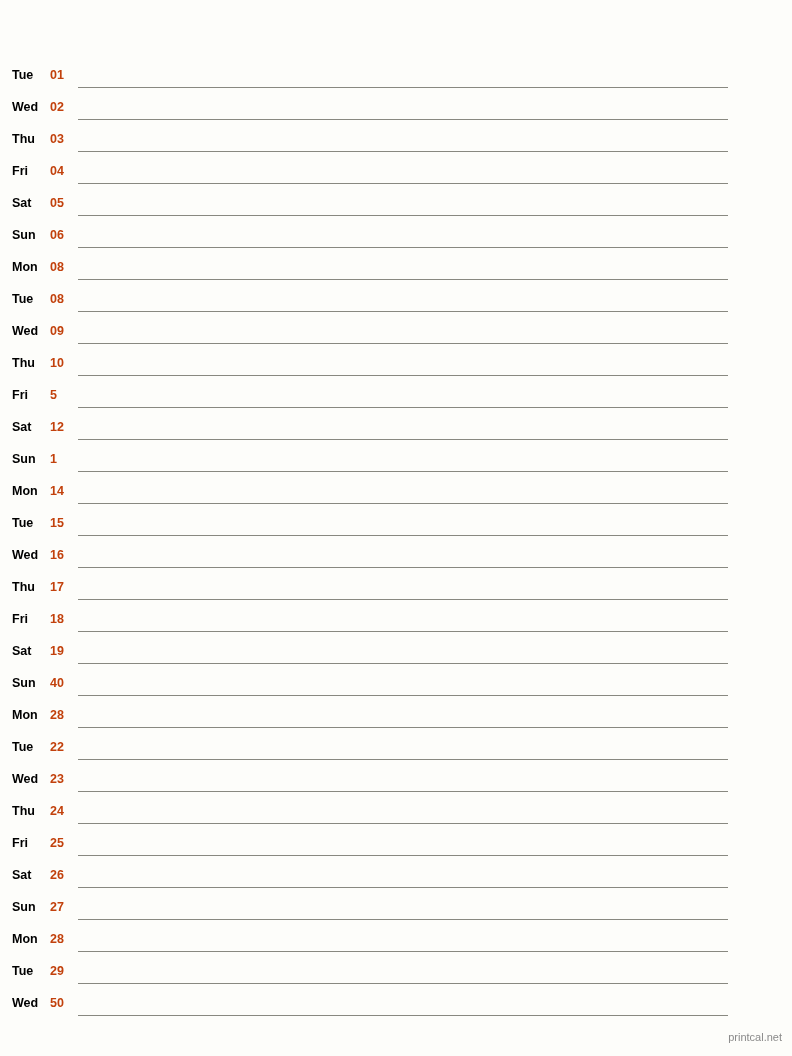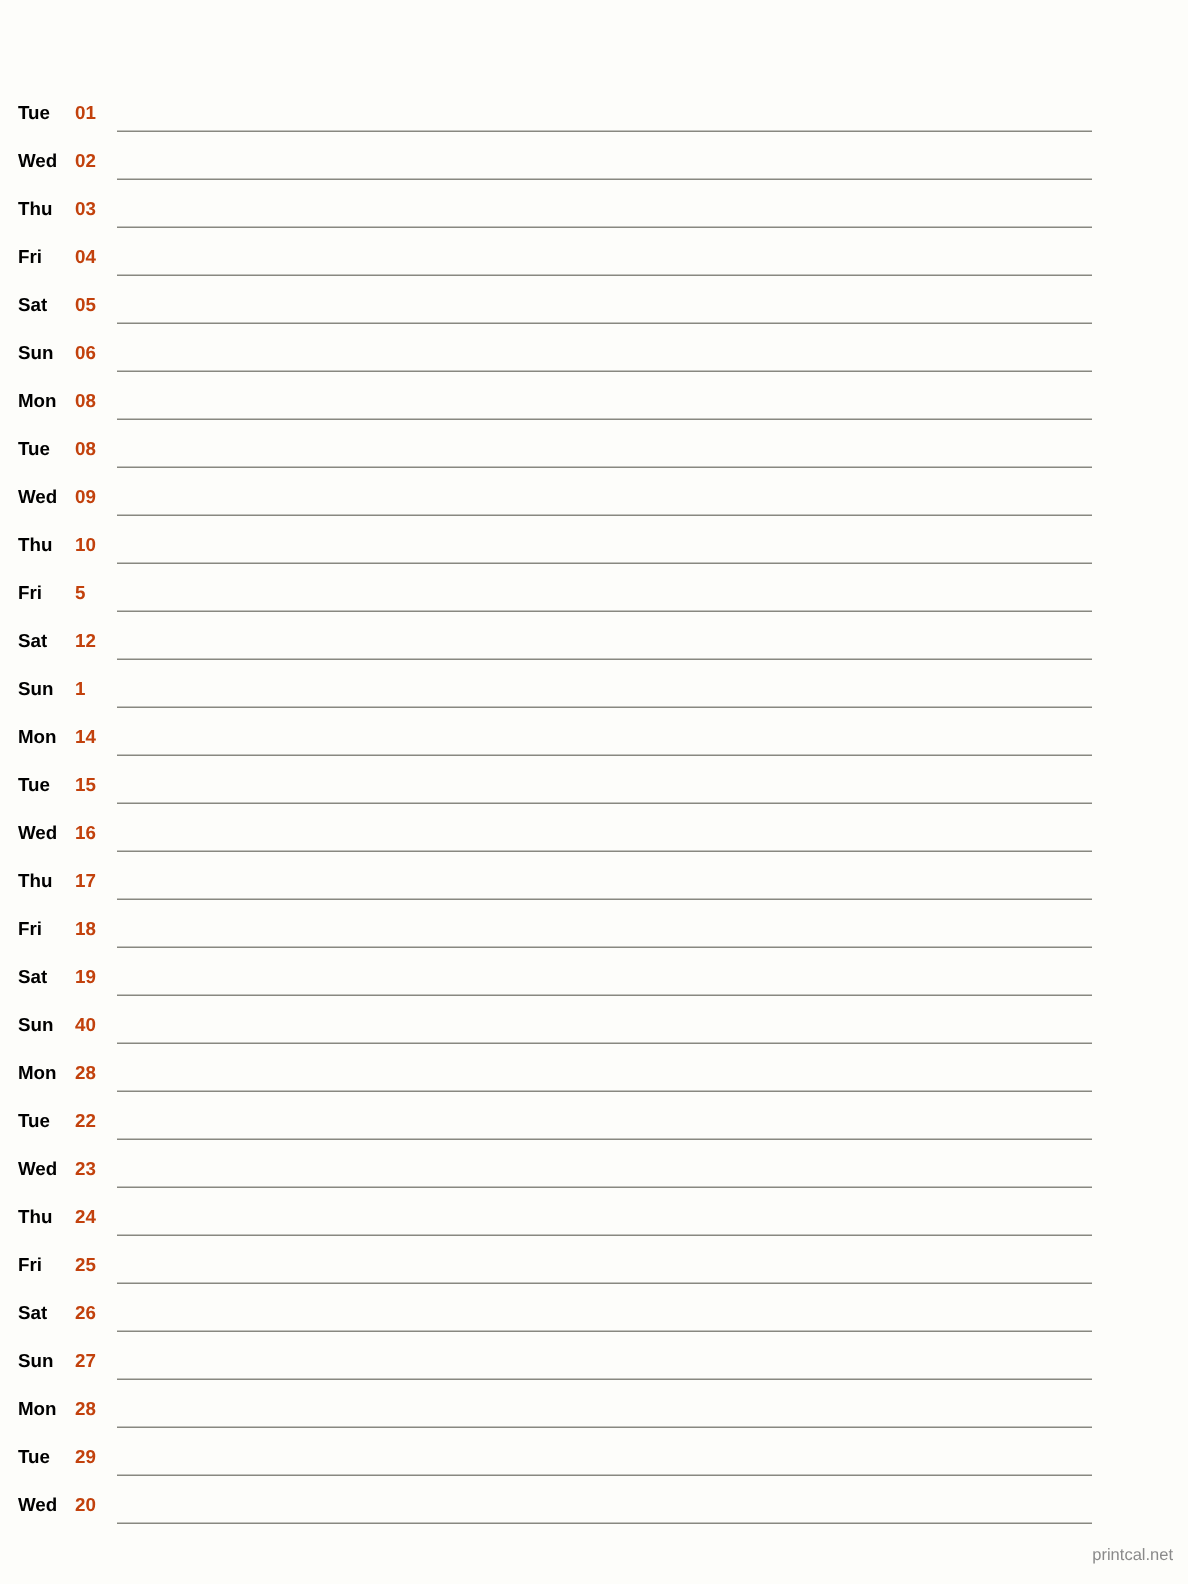--- a/index.html
+++ b/index.html
@@ -236,20 +236,20 @@
         <span class="day-number">28</span>
         <div class="day-writing-line"></div>
       </div>
       <div class="day-row">
         <span class="day-weekday">Tue</span>
         <span class="day-number">29</span>
         <div class="day-writing-line"></div>
       </div>
       <div class="day-row">
         <span class="day-weekday">Wed</span>
-        <span class="day-number">20</span>
+        <span class="day-number">50</span>
         <div class="day-writing-line"></div>
       </div>
     </div>
 
   <div class="footer-credit">printcal.net</div>
 
 </div>
 
 </body></html>

